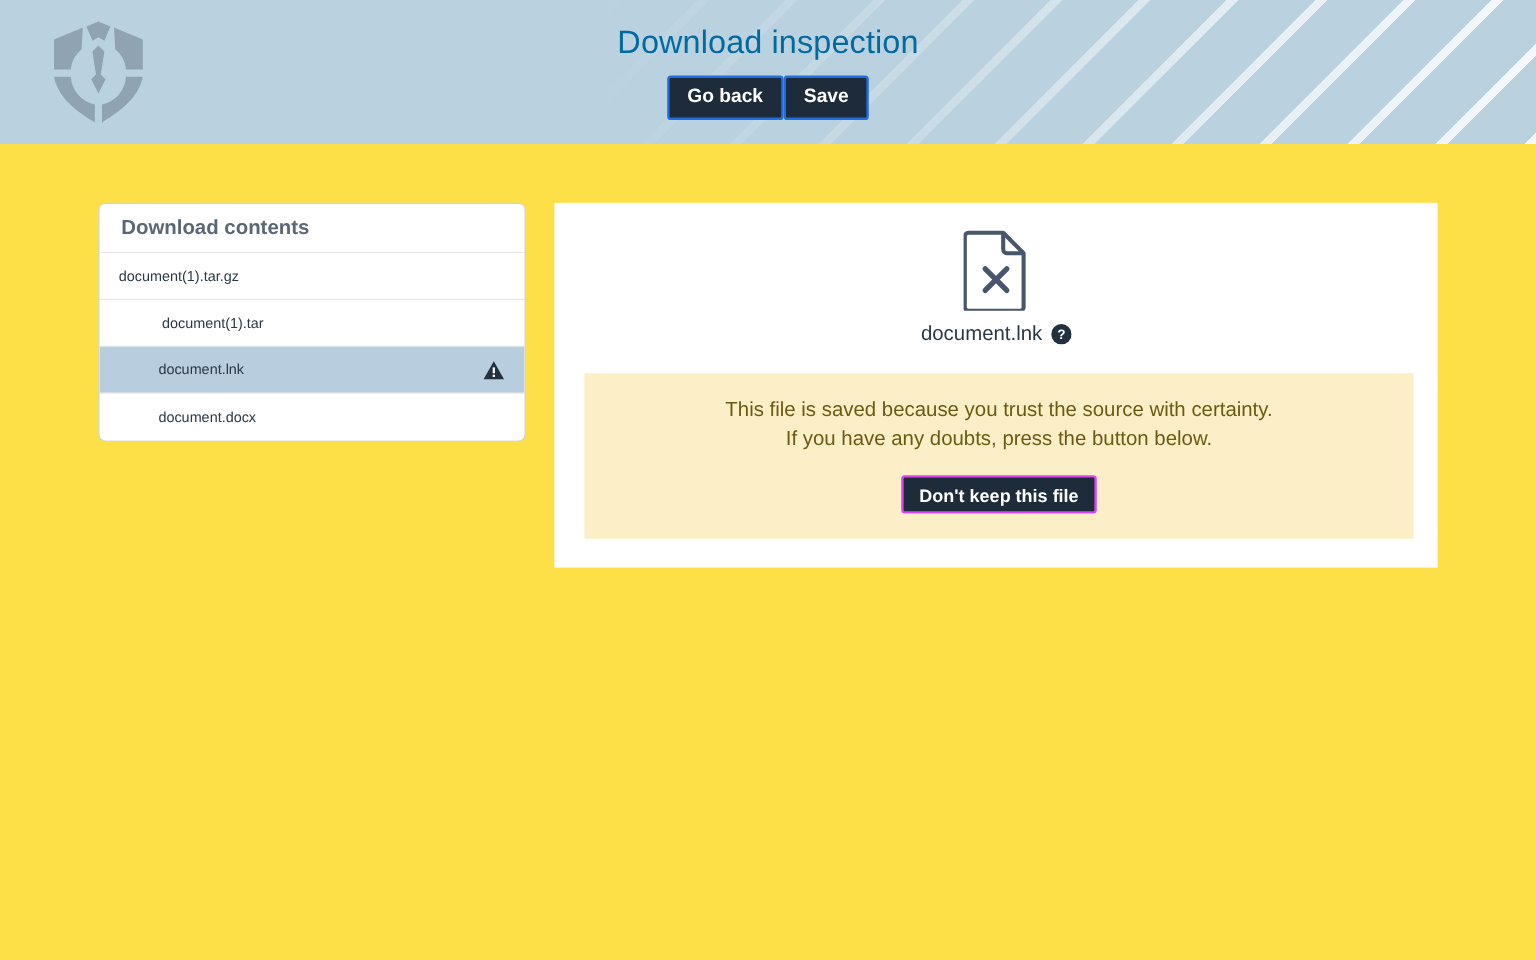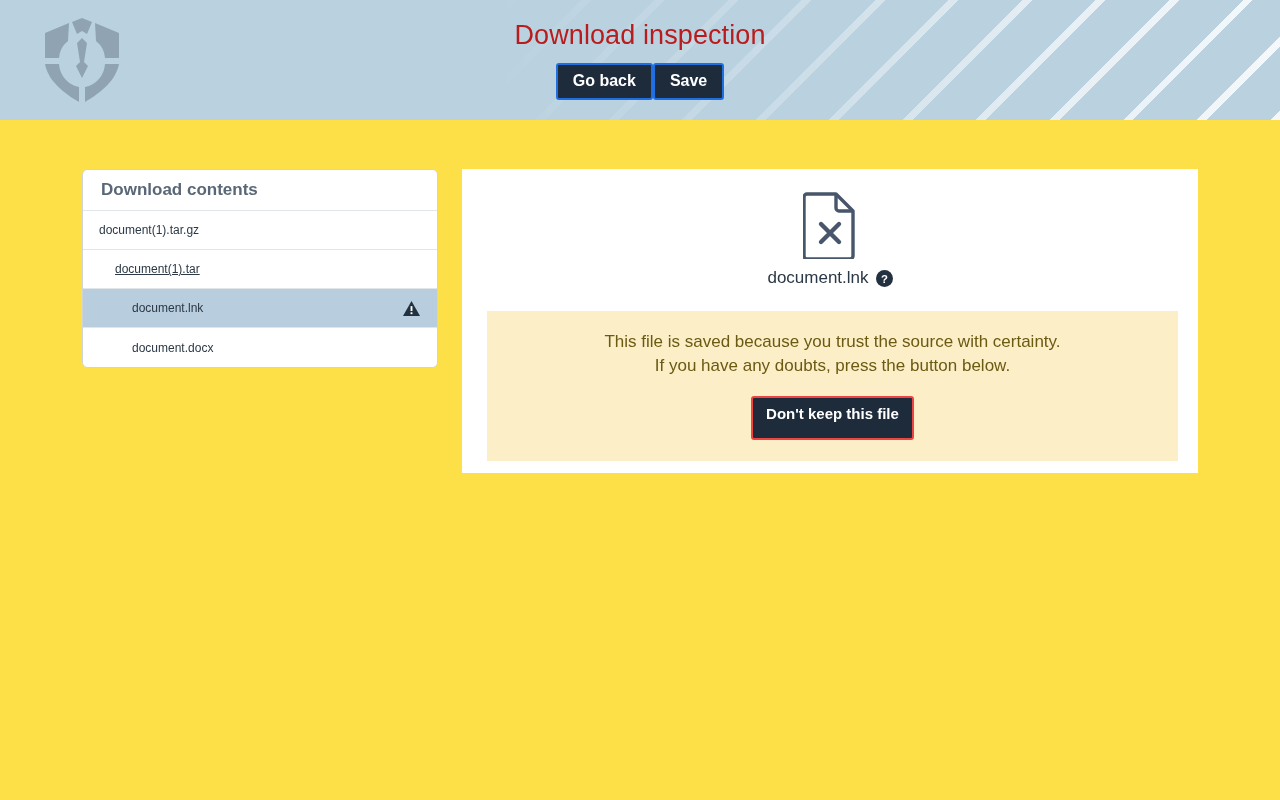--- a/index.html
+++ b/index.html
@@ -49,21 +49,21 @@
     left: 0; right: 0; top: 0;
     z-index: 3;
     display: flex;
     flex-direction: column;
     align-items: center;
   }
   .page-title {
     margin-top: 19px;
     font-size: 27px;
     font-weight: 400;
-    color: #b91c1c;
+    color: #0369a1;
     letter-spacing: 0.1px;
     line-height: 1.2;
   }
   .header-buttons {
     margin-top: 12px;
     display: flex;
   }
   .btn {
     background: #1d2b3a;
     border: 2px solid #1f6fe0;
@@ -116,21 +116,21 @@
     border-bottom: 1px solid #e3e6e9;
     font-size: 12px;
     color: #2b3845;
     background: #ffffff;
     cursor: pointer;
   }
   .file-row:last-child { border-bottom: none; }
   .file-row.selected { background: #b8cddd; }
   .file-row .label { white-space: nowrap; }
   .indent-0 .label { padding-left: 16px; }
-  .indent-1 .label { padding-left: 32px; text-decoration: underline; }
+  .indent-1 .label { padding-left: 52px; }
   .indent-2 .label { padding-left: 49px; }
   .warn-icon { display: flex; align-items: center; }
 
   
   .main-panel {
     position: absolute;
     left: 462px;
     top: 49px;
     width: 736px;
     height: 304px;
@@ -160,27 +160,27 @@
     text-align: center;
   }
   .alert-line {
     font-size: 17px;
     color: #6b5a12;
     line-height: 1.42;
   }
   .alert-btn {
     margin-top: 18px;
     background: #1d2b3a;
-    border: 2px solid #ef4444;
+    border: 2px solid #d946ef;
     border-radius: 3px;
     color: #ffffff;
     font-family: "Liberation Sans", sans-serif;
     font-size: 15px;
     font-weight: bold;
-    padding: 7px 13px 16px 13px;
+    padding: 7px 13px 4px 13px;
     cursor: pointer;
   }
 </style>
 </head>
 <body>
 
 <div class="header">
   <div class="header-stripes"></div>
 
   <div class="logo">

